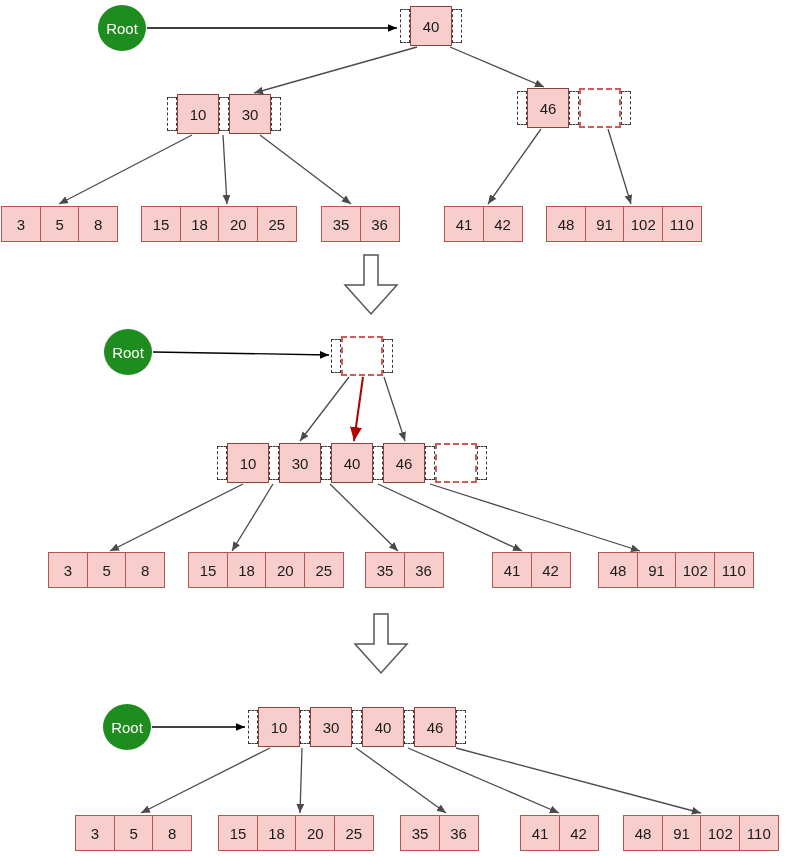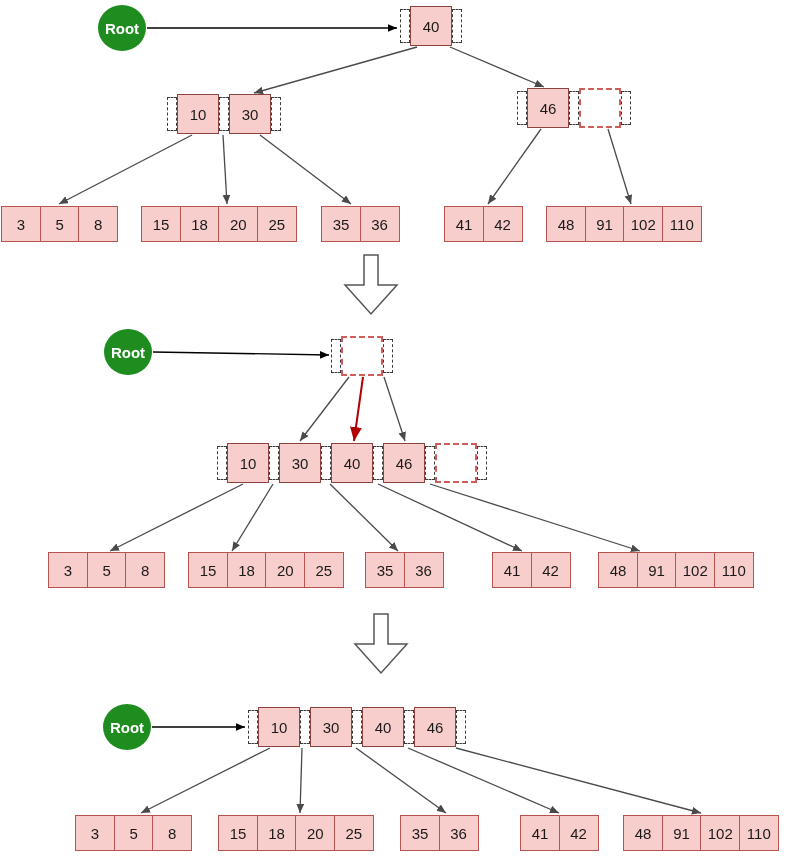--- a/index.html
+++ b/index.html
@@ -29,21 +29,21 @@
     position:absolute;width:10px;height:34px;box-sizing:border-box;
     background:#fff;border:1.6px dashed #3b3b3b;
   }
   .redbox{
     position:absolute;width:42px;height:40px;box-sizing:border-box;
     background:#fff;border:2px dashed var(--empty-slot-border);
   }
   .root-circle{
     position:absolute;width:48px;height:46px;border-radius:50%;
     background:var(--root-green);color:#fff;display:flex;align-items:center;
-    justify-content:center;font-size:15px;font-weight:bold;
+    justify-content:center;font-size:15px;
   }
   .leaf{position:absolute;display:flex;}
   .lcell{
     width:40px;height:36px;box-sizing:border-box;background:var(--node-fill);
     border:1.4px solid var(--node-border);display:flex;align-items:center;
     justify-content:center;font-size:15px;
   }
   .lcell + .lcell{margin-left:-1.4px;}
 </style>
 </head>

